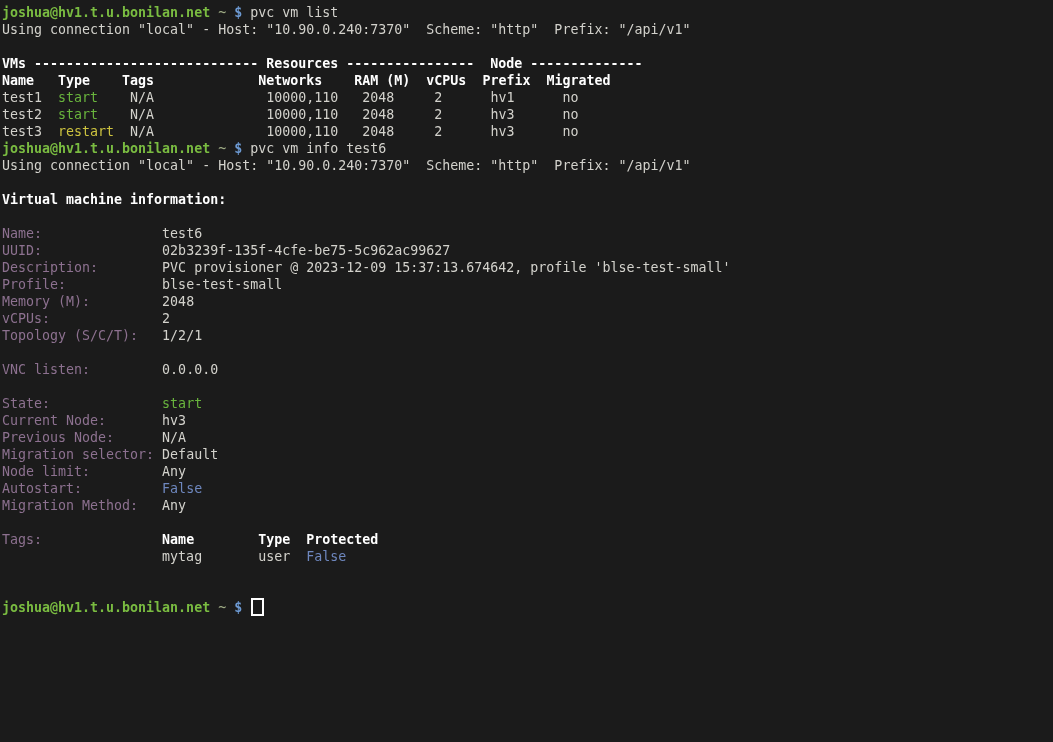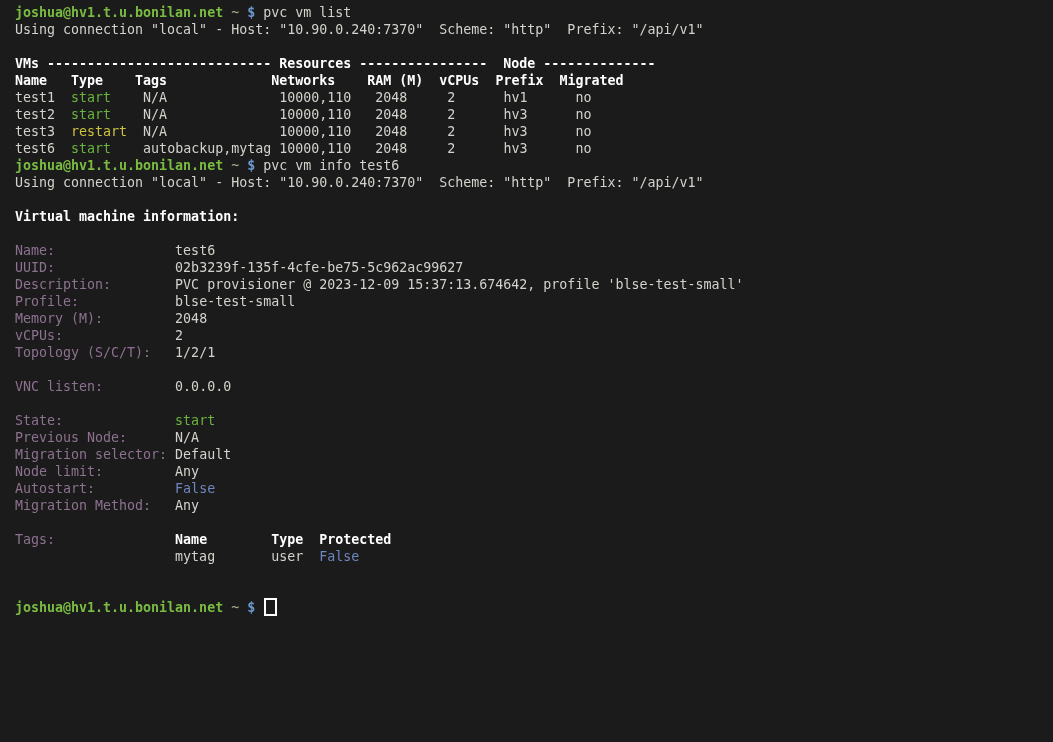--- a/index.html
+++ b/index.html
@@ -6,21 +6,21 @@
     --bg:#1b1b1b; --fg:#d3d2cc; --white:#ffffff; --green:#69b53d;
     --pgreen:#7abc41; --yellow:#cdc33f; --red:#d2382c; --label:#8d7190;
     --blue:#6e87be; --sage:#a0ad86; --cursor:#ffffff;
   }
   html,body{margin:0;padding:0;}
   body{
     width:1053px;height:742px;overflow:hidden;background:var(--bg);
     font-family:"DejaVu Sans Mono","Liberation Mono",monospace;
     font-size:13.3px;
   }
-  #terminal{padding:4px 0 0 2px;margin-left:13px;}
+  #terminal{padding:4px 0 0 2px;}
   .line{height:17px;line-height:17px;white-space:pre;}
   .c-fg{color:var(--fg);}
   .c-b{color:var(--white);font-weight:bold;}
   .c-host{color:var(--pgreen);font-weight:bold;}
   .c-tilde{color:var(--sage);}
   .c-dollar{color:#6d9ad3;font-weight:bold;}
   .c-green{color:var(--green);}
   .c-yellow{color:var(--yellow);}
   .c-red{color:var(--red);}
   .c-label{color:var(--label);}
@@ -33,37 +33,37 @@
 
 <div id="terminal">
     <div class="line"><span class="c-host">joshua@hv1.t.u.bonilan.net</span><span class="c-fg"> </span><span class="c-tilde">~</span><span class="c-fg"> </span><span class="c-dollar">$</span><span class="c-fg"> </span><span class="c-fg">pvc vm list</span></div>
     <div class="line"><span class="c-fg">Using connection "local" - Host: "10.90.0.240:7370"  Scheme: "http"  Prefix: "/api/v1"</span></div>
     <div class="line"></div>
     <div class="line"><span class="c-b">VMs ---------------------------- Resources ----------------  Node --------------</span></div>
     <div class="line"><span class="c-b">Name   </span><span class="c-b">Type    </span><span class="c-b">Tags             </span><span class="c-b">Networks    </span><span class="c-b">RAM (M)  </span><span class="c-b">vCPUs  </span><span class="c-b">Prefix  </span><span class="c-b">Migrated</span></div>
     <div class="line"><span class="c-fg">test1  </span><span class="c-green">start    </span><span class="c-fg">N/A              </span><span class="c-fg">10000,110   </span><span class="c-fg">2048     </span><span class="c-fg">2      </span><span class="c-fg">hv1      </span><span class="c-fg">no</span></div>
     <div class="line"><span class="c-fg">test2  </span><span class="c-green">start    </span><span class="c-fg">N/A              </span><span class="c-fg">10000,110   </span><span class="c-fg">2048     </span><span class="c-fg">2      </span><span class="c-fg">hv3      </span><span class="c-fg">no</span></div>
     <div class="line"><span class="c-fg">test3  </span><span class="c-yellow">restart  </span><span class="c-fg">N/A              </span><span class="c-fg">10000,110   </span><span class="c-fg">2048     </span><span class="c-fg">2      </span><span class="c-fg">hv3      </span><span class="c-fg">no</span></div>
-    <div class="line"><span class="c-fg">test6  </span><span class="c-green">start    </span><span class="c-fg">autobackup,mytag </span><span class="c-fg">10000,110   </span><span class="c-fg">2048     </span><span class="c-fg">2      </span><span class="c-fg">hv3      </span><span class="c-fg">no</span></div>
     <div class="line"><span class="c-host">joshua@hv1.t.u.bonilan.net</span><span class="c-fg"> </span><span class="c-tilde">~</span><span class="c-fg"> </span><span class="c-dollar">$</span><span class="c-fg"> </span><span class="c-fg">pvc vm info test6</span></div>
     <div class="line"><span class="c-fg">Using connection "local" - Host: "10.90.0.240:7370"  Scheme: "http"  Prefix: "/api/v1"</span></div>
     <div class="line"></div>
     <div class="line"><span class="c-b">Virtual machine information:</span></div>
     <div class="line"></div>
     <div class="line"><span class="c-label">Name:               </span><span class="c-fg">test6</span></div>
     <div class="line"><span class="c-label">UUID:               </span><span class="c-fg">02b3239f-135f-4cfe-be75-5c962ac99627</span></div>
     <div class="line"><span class="c-label">Description:        </span><span class="c-fg">PVC provisioner @ 2023-12-09 15:37:13.674642, profile 'blse-test-small'</span></div>
     <div class="line"><span class="c-label">Profile:            </span><span class="c-fg">blse-test-small</span></div>
     <div class="line"><span class="c-label">Memory (M):         </span><span class="c-fg">2048</span></div>
     <div class="line"><span class="c-label">vCPUs:              </span><span class="c-fg">2</span></div>
     <div class="line"><span class="c-label">Topology (S/C/T):   </span><span class="c-fg">1/2/1</span></div>
     <div class="line"></div>
     <div class="line"><span class="c-label">VNC listen:         </span><span class="c-fg">0.0.0.0</span></div>
     <div class="line"></div>
     <div class="line"><span class="c-label">State:              </span><span class="c-green">start</span></div>
+    <div class="line"><span class="c-label">Current Node:       </span><span class="c-fg">hv3</span></div>
     <div class="line"><span class="c-label">Previous Node:      </span><span class="c-fg">N/A</span></div>
     <div class="line"><span class="c-label">Migration selector: </span><span class="c-fg">Default</span></div>
     <div class="line"><span class="c-label">Node limit:         </span><span class="c-fg">Any</span></div>
     <div class="line"><span class="c-label">Autostart:          </span><span class="c-blue">False</span></div>
     <div class="line"><span class="c-label">Migration Method:   </span><span class="c-fg">Any</span></div>
     <div class="line"></div>
     <div class="line"><span class="c-label">Tags:               </span><span class="c-b">Name        </span><span class="c-b">Type  </span><span class="c-b">Protected</span></div>
     <div class="line"><span class="c-fg">                    mytag       user  </span><span class="c-blue">False</span></div>
     <div class="line"></div>
     <div class="line"></div>

